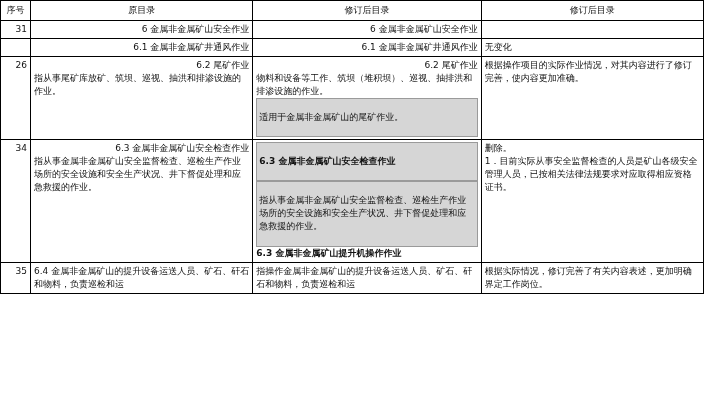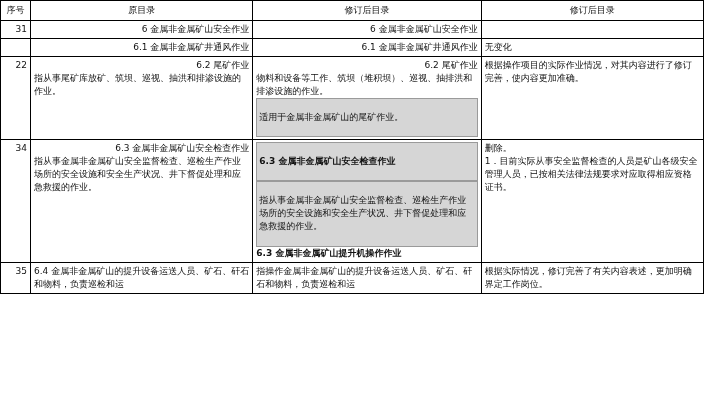--- a/index.html
+++ b/index.html
@@ -96,21 +96,21 @@
 
       <tr>
         <td class="num"></td>
         <td class="ctr">6.1 金属非金属矿井通风作业</td>
         <td class="ctr">6.1 金属非金属矿井通风作业</td>
         <td>无变化</td>
       </tr>
 
 
       <tr>
-        <td class="num">22</td>
+        <td class="num">26</td>
         <td>
           <p class="ctr">6.2 尾矿作业</p>
           <p>指从事尾矿库放矿、筑坝、巡视、抽洪和排渗设施的作业。</p>
         </td>
         <td>
           <p class="ctr">6.2 尾矿作业</p>
           <p>物料和设备等工作、筑坝（堆积坝）、巡视、抽排洪和排渗设施的作业。</p>
           <p class="sel-line">适用于金属非金属矿山的尾矿作业。</p>
         </td>
         <td>根据操作项目的实际作业情况，对其内容进行了修订完善，使内容更加准确。</td>

